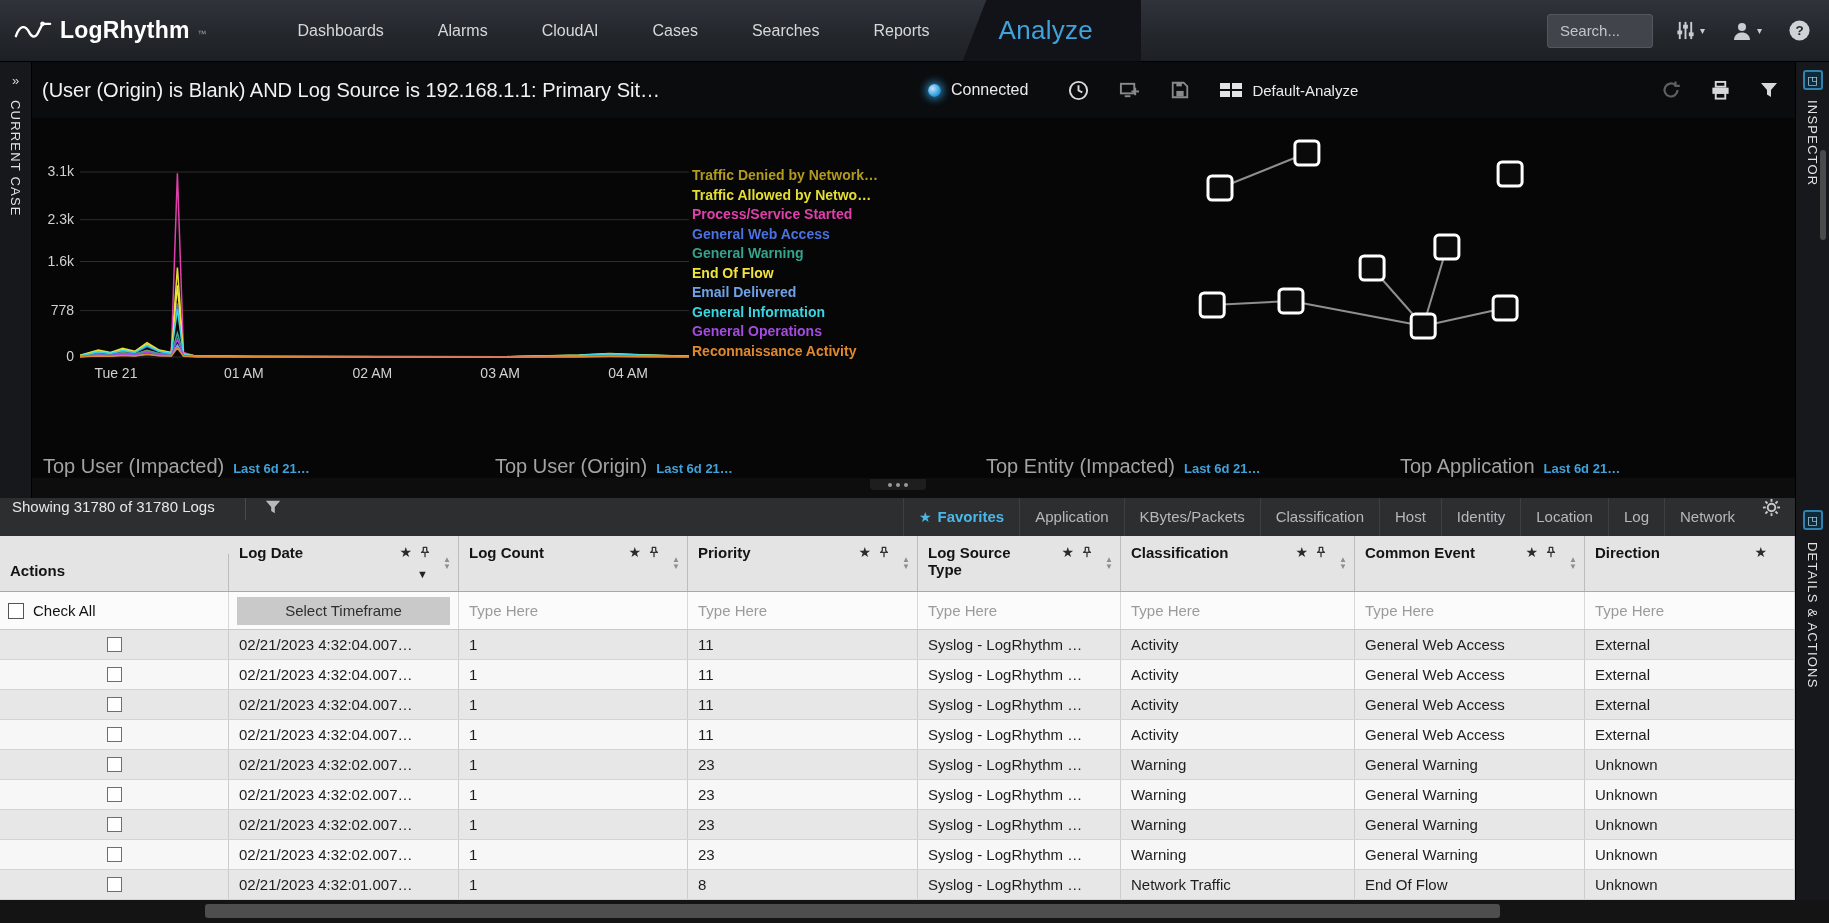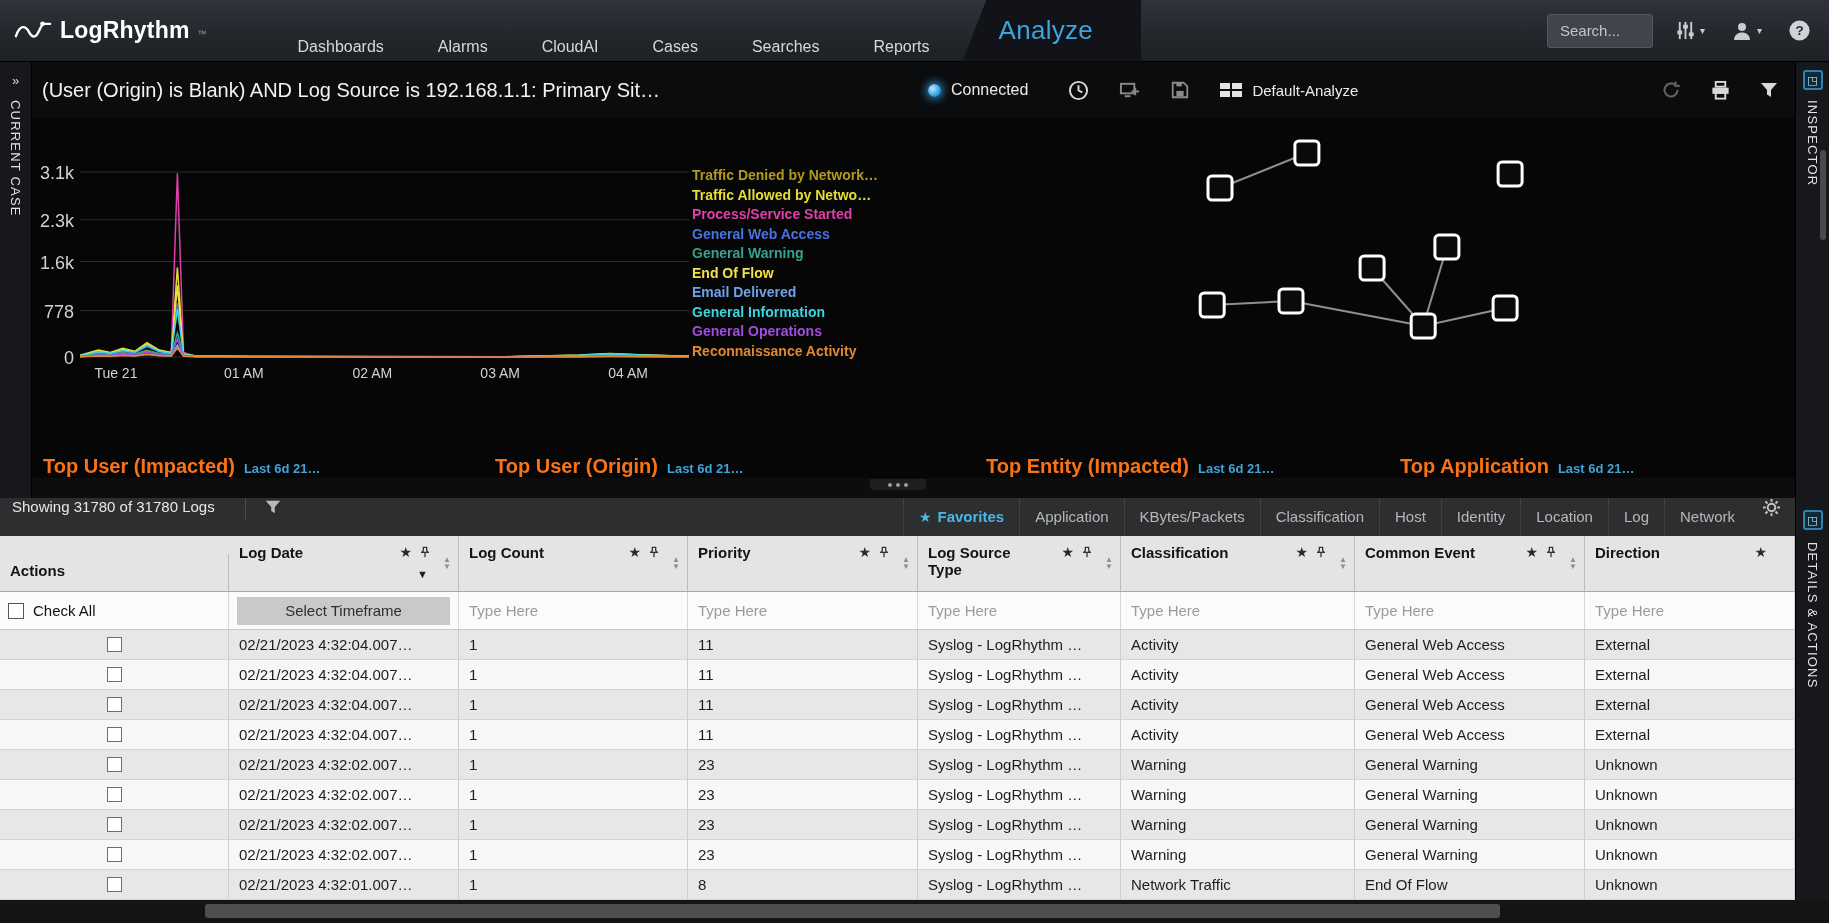--- a/index.html
+++ b/index.html
@@ -8,21 +8,21 @@
         font-family:"Liberation Sans","DejaVu Sans",sans-serif;background:#060607;}
 
   
   .topnav{position:absolute;left:0;top:0;width:1829px;height:62px;
           background:linear-gradient(180deg,#30333a 0%,#24272c 55%,#1d2025 100%);
           display:flex;align-items:center;border-bottom:1px solid #000;z-index:6;}
   .brand{display:flex;align-items:center;gap:8px;padding-left:14px;cursor:pointer;}
   .brand-text{color:#fff;font-size:23px;font-weight:700;letter-spacing:.2px;}
   .brand-tm{color:#9aa0a6;font-size:9px;align-self:flex-start;margin-top:12px;}
   .nav-items{display:flex;margin-left:64px;height:100%;}
-  .nav-item{color:#d6d8da;font-size:16px;line-height:62px;padding:16px 27px;cursor:pointer;white-space:nowrap;}
+  .nav-item{color:#d6d8da;font-size:16px;line-height:62px;padding:0 27px;cursor:pointer;white-space:nowrap;}
   .analyze-tab{height:62px;margin-left:6px;background:#111318;display:flex;align-items:center;
                padding:0 48px 0 36px;clip-path:polygon(24px 0,100% 0,100% 100%,0 100%);cursor:pointer;}
   .analyze-tab span{color:#3fa3db;font-size:26px;font-weight:400;letter-spacing:.3px;}
   .nav-spacer{flex:1;}
   .search-box{width:106px;height:34px;background:#41454b;border:1px solid #54585e;border-radius:3px;
               color:#d0d0d0;font-size:15px;padding:0 12px;margin-right:22px;outline:none;}
   .search-box::placeholder{color:#c3c5c7;}
   .nav-icon-group{display:flex;align-items:center;gap:26px;padding-right:18px;}
   .icon-with-caret{display:flex;align-items:center;gap:4px;cursor:pointer;}
   .caret{color:#c9ccd0;font-size:10px;}
@@ -49,29 +49,29 @@
             background:radial-gradient(circle at 35% 35%,#c4e6ff,#2f9fe0 60%,#18648f);
             box-shadow:0 0 9px 2px rgba(47,159,224,.85);}
   .sub-icons{display:flex;align-items:center;gap:30px;margin-left:40px;flex:none;}
   .sub-icon{display:flex;align-items:center;cursor:pointer;}
   .layout-group{display:flex;align-items:center;gap:10px;color:#ececec;font-size:15px;cursor:pointer;}
   .sub-right{margin-left:auto;display:flex;align-items:center;gap:28px;padding-right:16px;}
 
   
   .chart-section{position:absolute;left:32px;top:118px;width:1763px;height:360px;background:#060607;overflow:hidden;}
   #y-labels{position:absolute;left:0;top:0;width:44px;height:100%;}
-  .y-label{position:absolute;right:2px;width:42px;text-align:right;color:#d2d2d2;font-size:18px;}
+  .y-label{position:absolute;right:2px;width:42px;text-align:right;color:#d2d2d2;font-size:14px;}
   #chart-svg{position:absolute;left:48px;top:40px;width:610px;height:200px;}
   .x-label{position:absolute;top:247px;width:70px;text-align:center;color:#d2d2d2;font-size:14px;}
   #legend{position:absolute;left:660px;top:50px;display:flex;flex-direction:column;gap:4px;}
   .legend-item{font-size:14px;font-weight:700;line-height:15.5px;cursor:pointer;white-space:nowrap;}
   #node-svg{position:absolute;left:1140px;top:18px;width:390px;height:230px;}
   #top-panels{position:absolute;left:0;top:0;width:100%;height:100%;}
   .top-panel-title{position:absolute;top:337px;white-space:nowrap;display:flex;align-items:baseline;gap:9px;}
-  .tp-title{color:#f97316;font-size:20px;font-weight:700;}
+  .tp-title{color:#a3a3a3;font-size:20px;font-weight:400;}
   .tp-range{color:#3fa3db;font-size:13px;font-weight:700;cursor:pointer;}
 
   
   .splitter{position:absolute;left:0;top:478px;width:1795px;height:20px;background:#0d0d0d;cursor:row-resize;}
   .grip{position:absolute;left:50%;top:1px;transform:translateX(-50%);width:56px;height:11px;background:#1e1e1e;
         border-radius:0 0 4px 4px;display:flex;align-items:center;justify-content:center;gap:4px;}
   .grip i{width:4px;height:4px;border-radius:50%;background:#9a9a9a;display:block;}
 
   
   .grid-area{position:absolute;left:0;top:498px;width:1795px;height:402px;background:#fff;}

